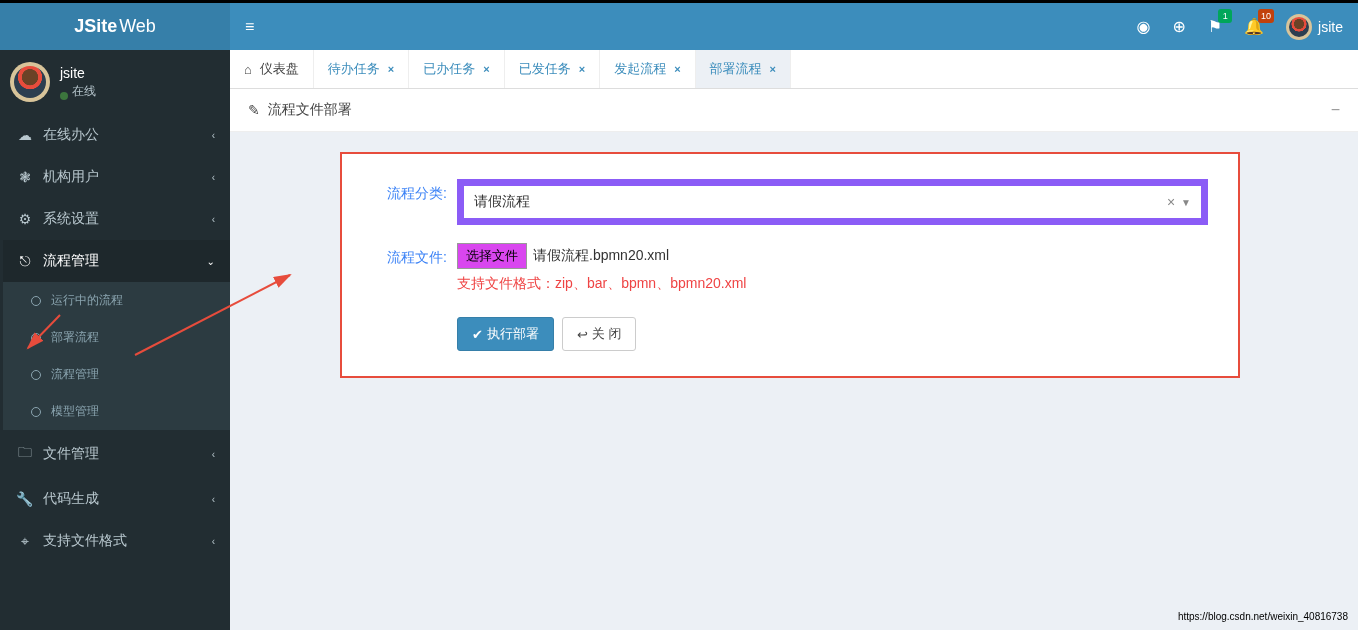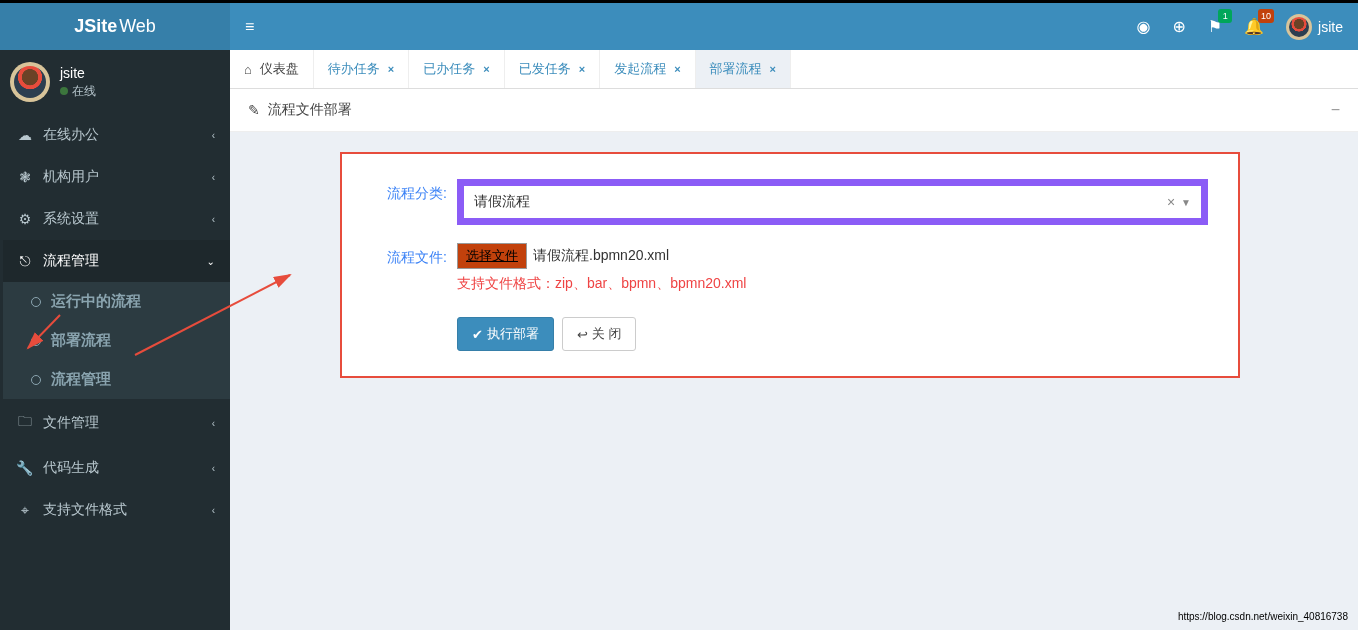--- a/index.html
+++ b/index.html
@@ -11,31 +11,31 @@
     .sidebar { width: 230px; background: #222d32; color: #b8c7ce; display: flex; flex-direction: column; }
     .logo { height: 50px; background: #367fa9; color: #fff; display: flex; align-items: center; justify-content: center; font-size: 18px; border-top: 3px solid #000; }
     .logo b { font-weight: 700; }
     .logo span { font-weight: 300; margin-left: 2px; }
     
     .user-panel { padding: 12px 10px; display: flex; align-items: center; background: #222d32; }
     .user-avatar { width: 40px; height: 40px; border-radius: 50%; background: #d8c49a; margin-right: 10px; position: relative; overflow: hidden; }
     .user-avatar::after { content:""; position:absolute; inset:4px; border-radius:50%; background: radial-gradient(circle at 50% 35%, #6b4226 30%, #e74c3c 32%, #e74c3c 45%, #2c3e50 47%); }
     .user-info { display: flex; flex-direction: column; }
     .user-name { color: #fff; font-size: 14px; }
-    .user-status { font-size: 12px; color: #b8c7ce; display: flex; align-items: center; margin-top: 2px; }
+    .user-status { font-size: 12px; color: #b8c7ce; display: flex; align-items: flex-end; margin-top: 2px; }
     .status-dot { width: 8px; height: 8px; border-radius: 50%; background: #3c763d; margin-right: 4px; display: inline-block; }
     
     .menu { list-style: none; }
     .menu li { border-left: 3px solid transparent; }
     .menu > li > a { display: flex; align-items: center; padding: 12px 15px 12px 12px; color: #b8c7ce; text-decoration: none; font-size: 14px; }
     .menu > li.active > a { background: #1e282c; color: #fff; }
     .menu .mi { width: 20px; text-align: center; margin-right: 8px; font-style: normal; }
     .menu .chev { margin-left: auto; font-size: 10px; }
     .submenu { list-style: none; background: #2c3b41; }
-    .submenu li a { display: flex; align-items: center; padding: 10px 24px 10px 25px; color: #8aa4af; text-decoration: none; font-size: 15px; font-weight: bold; }
+    .submenu li a { display: flex; align-items: center; padding: 10px 24px 10px 25px; color: #8aa4af; text-decoration: none; font-size: 12px; }
     .sub-circle { width: 10px; height: 10px; border: 1px solid #8aa4af; border-radius: 50%; margin-right: 10px; display: inline-block; }
     
     
     .main { flex: 1; display: flex; flex-direction: column; background: #ecf0f5; }
     .topbar { height: 50px; background: #3c8dbc; display: flex; align-items: center; padding: 0 15px; color: #fff; border-top: 3px solid #000; }
     .hamburger { cursor: pointer; font-size: 16px; }
     .topbar-right { margin-left: auto; display: flex; align-items: center; gap: 22px; }
     .tb-icon { position: relative; cursor: pointer; font-size: 16px; }
     .badge { position: absolute; top: -8px; right: -10px; min-width: 14px; height: 14px; border-radius: 3px; font-size: 9px; display: flex; align-items: center; justify-content: center; padding: 0 3px; color: #fff; }
     .badge.green { background: #00a65a; }
@@ -58,21 +58,21 @@
     .content-body { padding: 20px 30px; }
     .form-box { background: #fff; border: 2px solid #e74c3c; padding: 25px 30px; max-width: 900px; margin-left: 80px; }
     .form-row { display: flex; align-items: flex-start; margin-bottom: 18px; }
     .form-label { width: 75px; text-align: right; padding-top: 6px; color: #3b82f6; margin-right:10px; }
     .form-ctl { flex: 1; }
     .select-box { border: 7px solid #8b5cf6; padding: 7px 10px; display: flex; align-items: center; background: #fff; }
     .select-box .sel-val { flex: 1; color: #333; }
     .select-box .sel-clear { color: #888; margin-right: 6px; cursor: pointer; }
     .select-box .sel-caret { color: #888; font-size: 10px; cursor:pointer; }
     .file-row { display: flex; align-items: center; gap: 6px; }
-    .file-btn { border: 1px solid #999; background: #c2410c; padding: 3px 8px; font-size: 13px; cursor: pointer; text-decoration: underline; }
+    .file-btn { border: 1px solid #999; background: #d946ef; padding: 3px 8px; font-size: 13px; cursor: pointer; }
     .file-name { color: #333; }
     .hint { color: #ef4444; margin-top: 6px; font-size: 14px; }
     .btn-row { margin-left: 85px; display: flex; gap: 8px; margin-top: 24px; }
     .btn { padding: 7px 14px; border-radius: 3px; font-size: 13px; cursor: pointer; display: flex; align-items: center; gap: 4px; border: 1px solid transparent; }
     .btn-primary { background: #3c8dbc; color: #fff; border-color: #367fa9; }
     .btn-default { background: #fff; color: #444; border-color: #ccc; }
     
     
     .arrow-svg { position: absolute; left: 0; top: 0; pointer-events: none; z-index: 50; }
     
@@ -136,20 +136,26 @@
           <li>
               <a href="#">
                 <span class="sub-circle"></span>
                 <span>部署流程</span>
               </a>
             </li>
           <li>
               <a href="#">
                 <span class="sub-circle"></span>
                 <span>流程管理</span>
+              </a>
+            </li>
+          <li>
+              <a href="#">
+                <span class="sub-circle"></span>
+                <span>模型管理</span>
               </a>
             </li>
         </ul>
       </li>
       <li>
           <a href="#">
             <i class="mi">🗀</i>
             <span>文件管理</span>
             <span class="chev">‹</span>
           </a>

